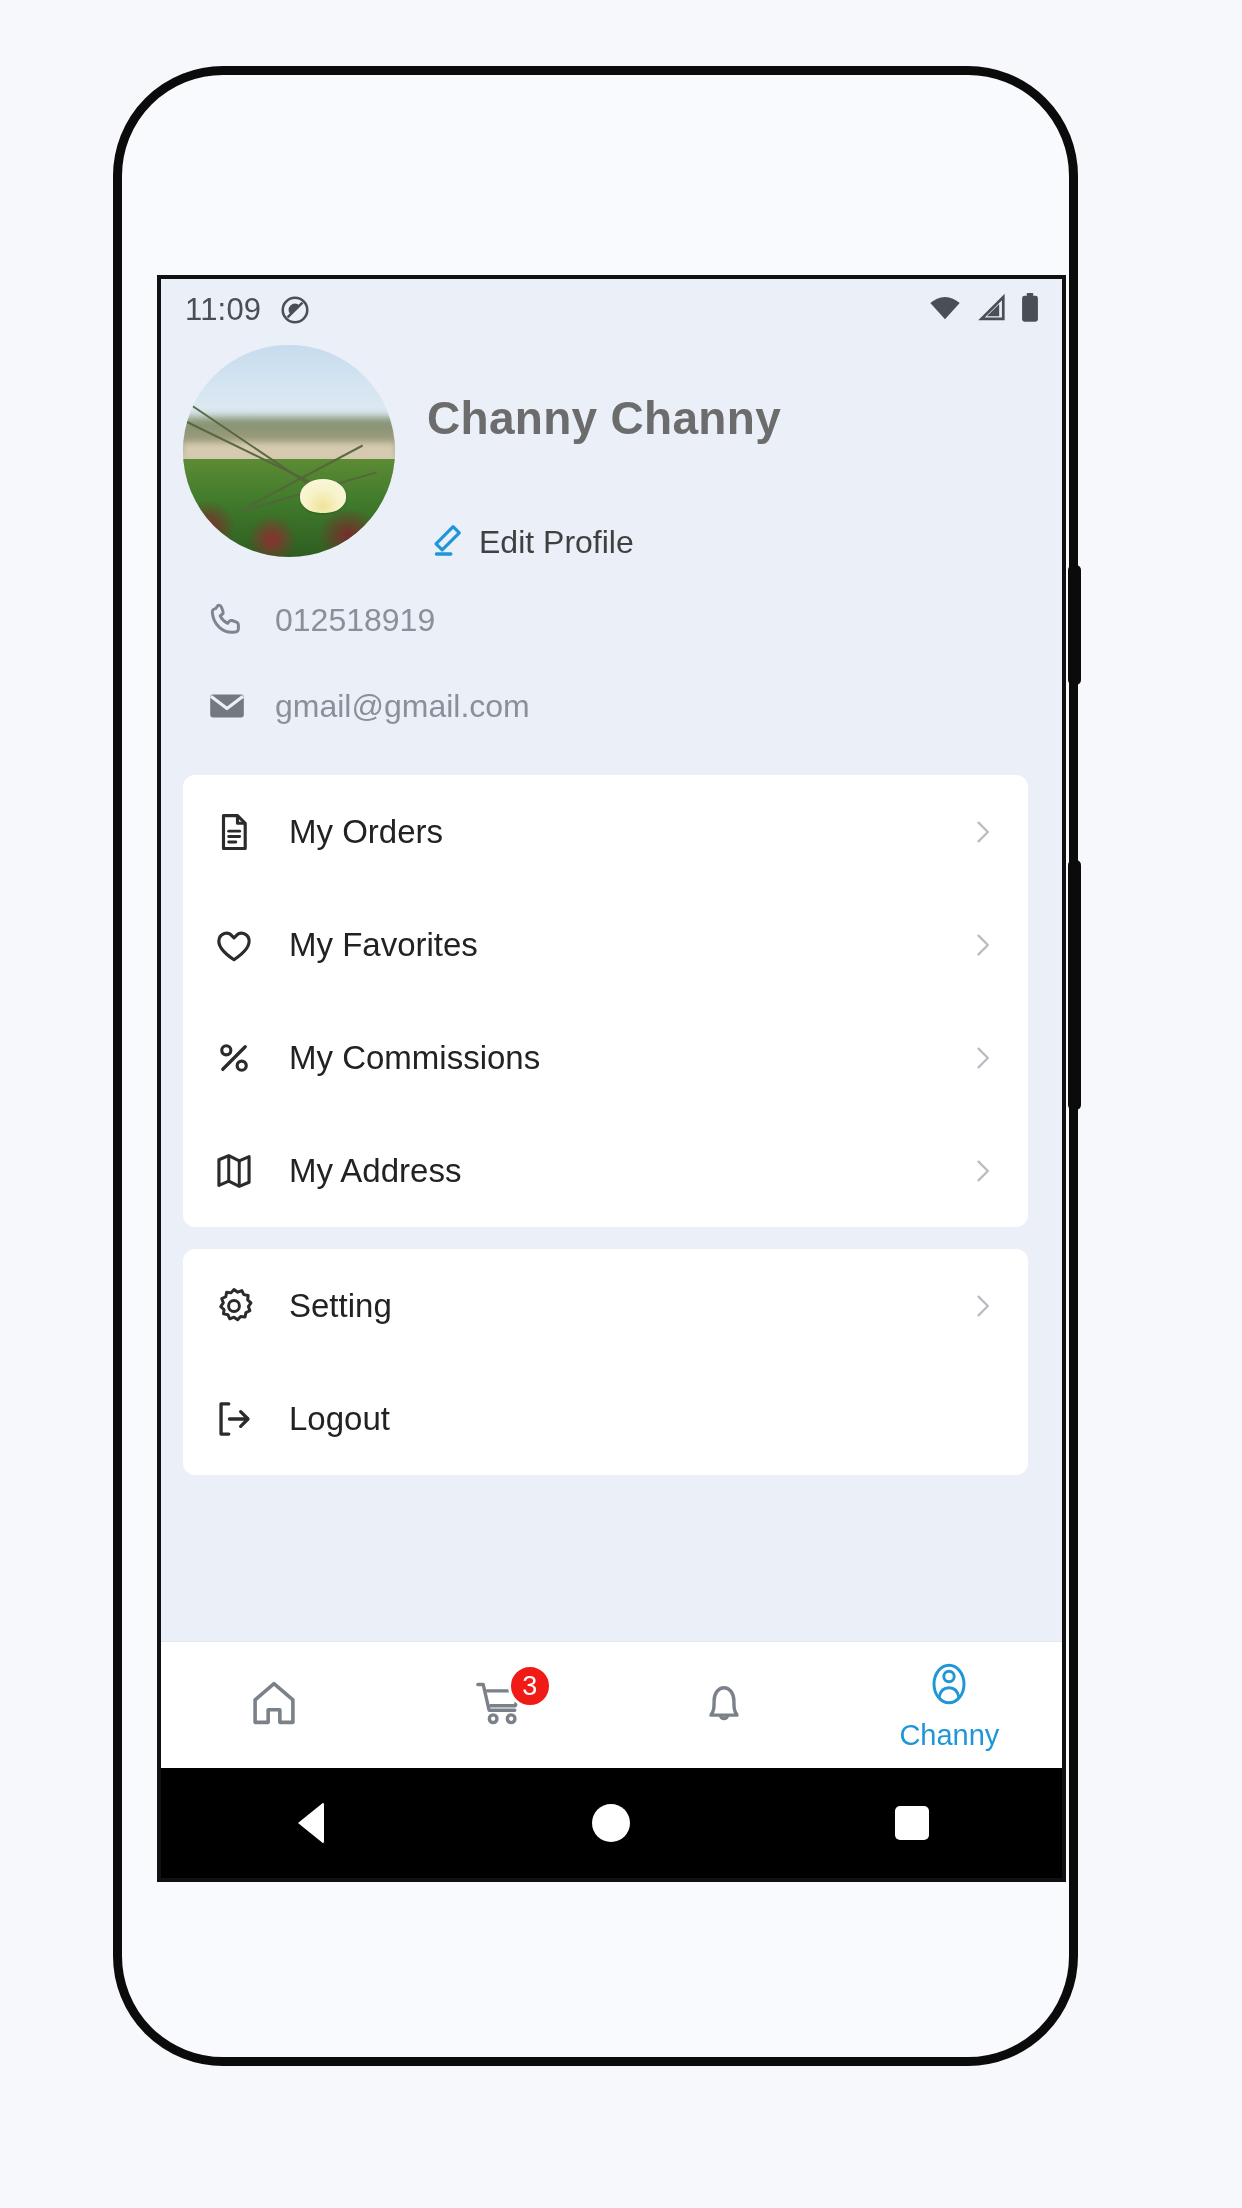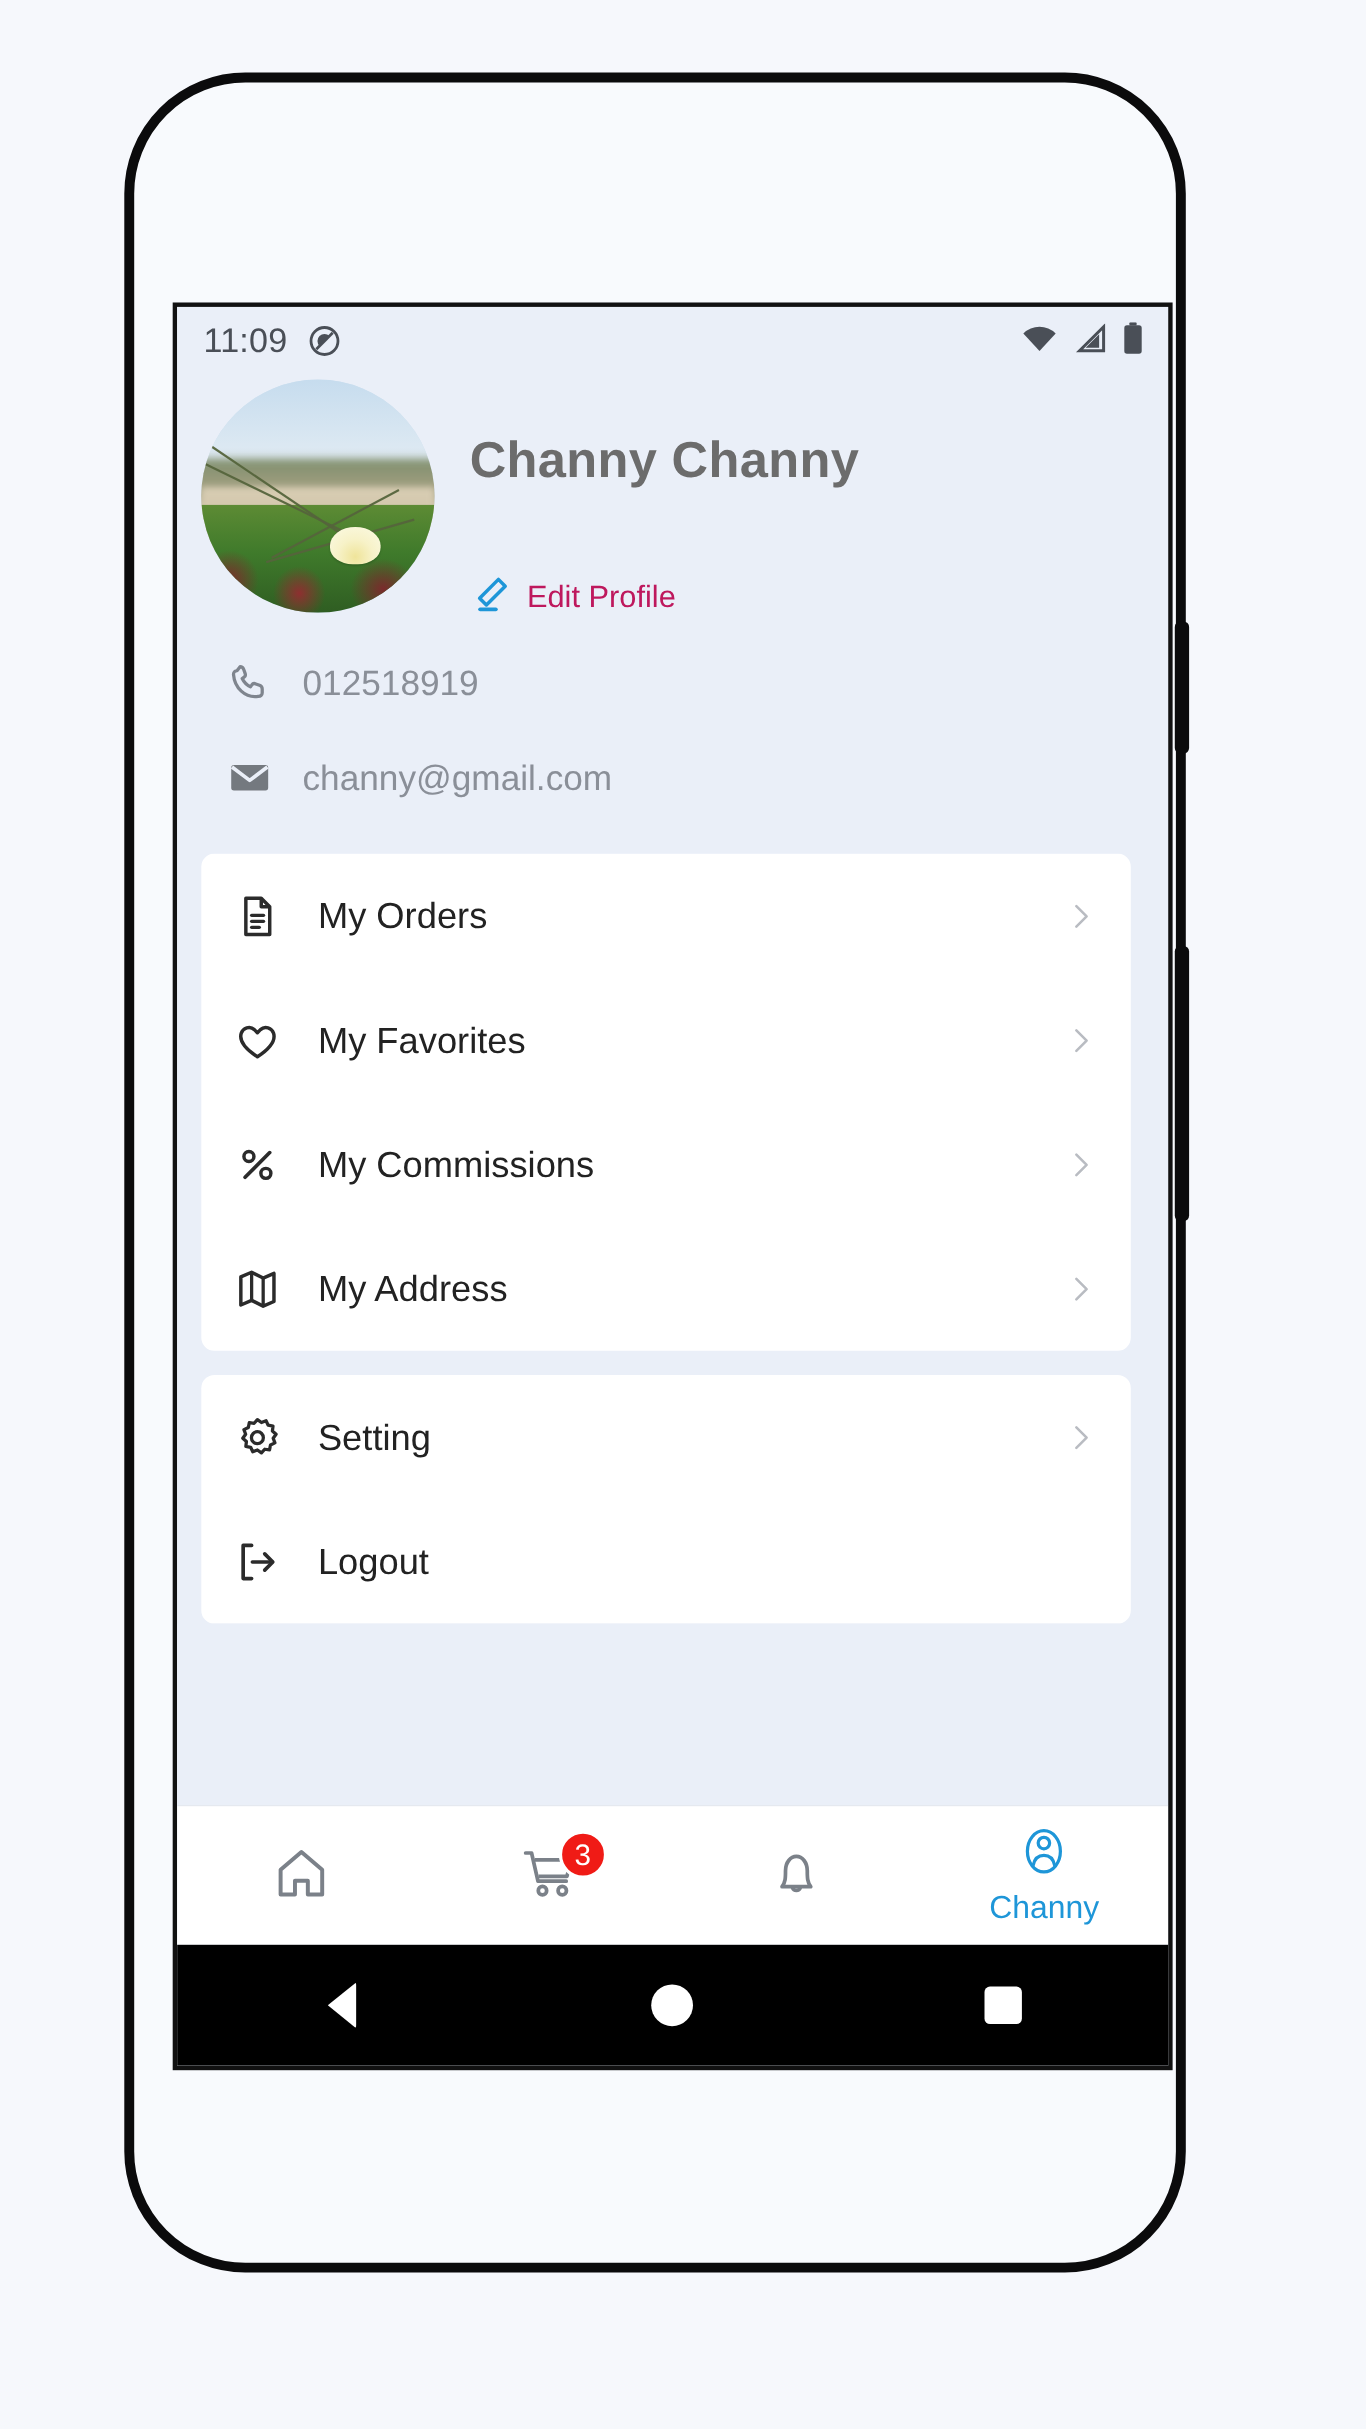--- a/index.html
+++ b/index.html
@@ -98,21 +98,21 @@
     box-shadow:0 1px 2px rgba(0,0,0,.2);
   }
   .pname{
     font-size:46px;font-weight:bold;color:#6c6c6c;
     margin:46px 0 0 32px;letter-spacing:.3px;
   }
   .edit-row{
     display:flex;align-items:center;gap:14px;
     margin:76px 0 0 32px;
   }
-  .edit-label{font-size:28px;color:#be185d;}
+  .edit-label{font-size:32px;color:#404040;}
 
   .contact{margin:14px 0 0 0;}
   .crow{display:flex;align-items:center;height:86px;padding-left:40px;}
   .crow .ic{width:52px;display:flex;align-items:center;justify-content:center;}
   .crow .txt{font-size:32px;color:#8a8f98;margin-left:22px;}
 
   
   .body{
     flex:1 1 auto;background:#eaeff8;padding:0 12px 0 0;
     display:flex;flex-direction:column;
@@ -249,21 +249,21 @@
           </span>
           <span class="txt">012518919</span>
         </div>
         <div class="crow">
           <span class="ic">
             <svg width="42" height="42" viewBox="0 0 24 24">
               <rect x="2.4" y="5.4" width="19.2" height="13.2" rx="1.4" fill="#74797f"></rect>
               <path d="M2.8 6.4 L12 13.4 L21.2 6.4" fill="none" stroke="#eaeff8" stroke-width="1.9" stroke-linejoin="round"></path>
             </svg>
           </span>
-          <span class="txt">channy@gmail.com</span>
+          <span class="txt">gmail@gmail.com</span>
         </div>
       </div>
     </div>
 
     <div class="body">
 
       <div class="card">
         <div class="menu-item">
           <span class="mi-ic">
             <svg width="42" height="42" viewBox="0 0 24 24">

